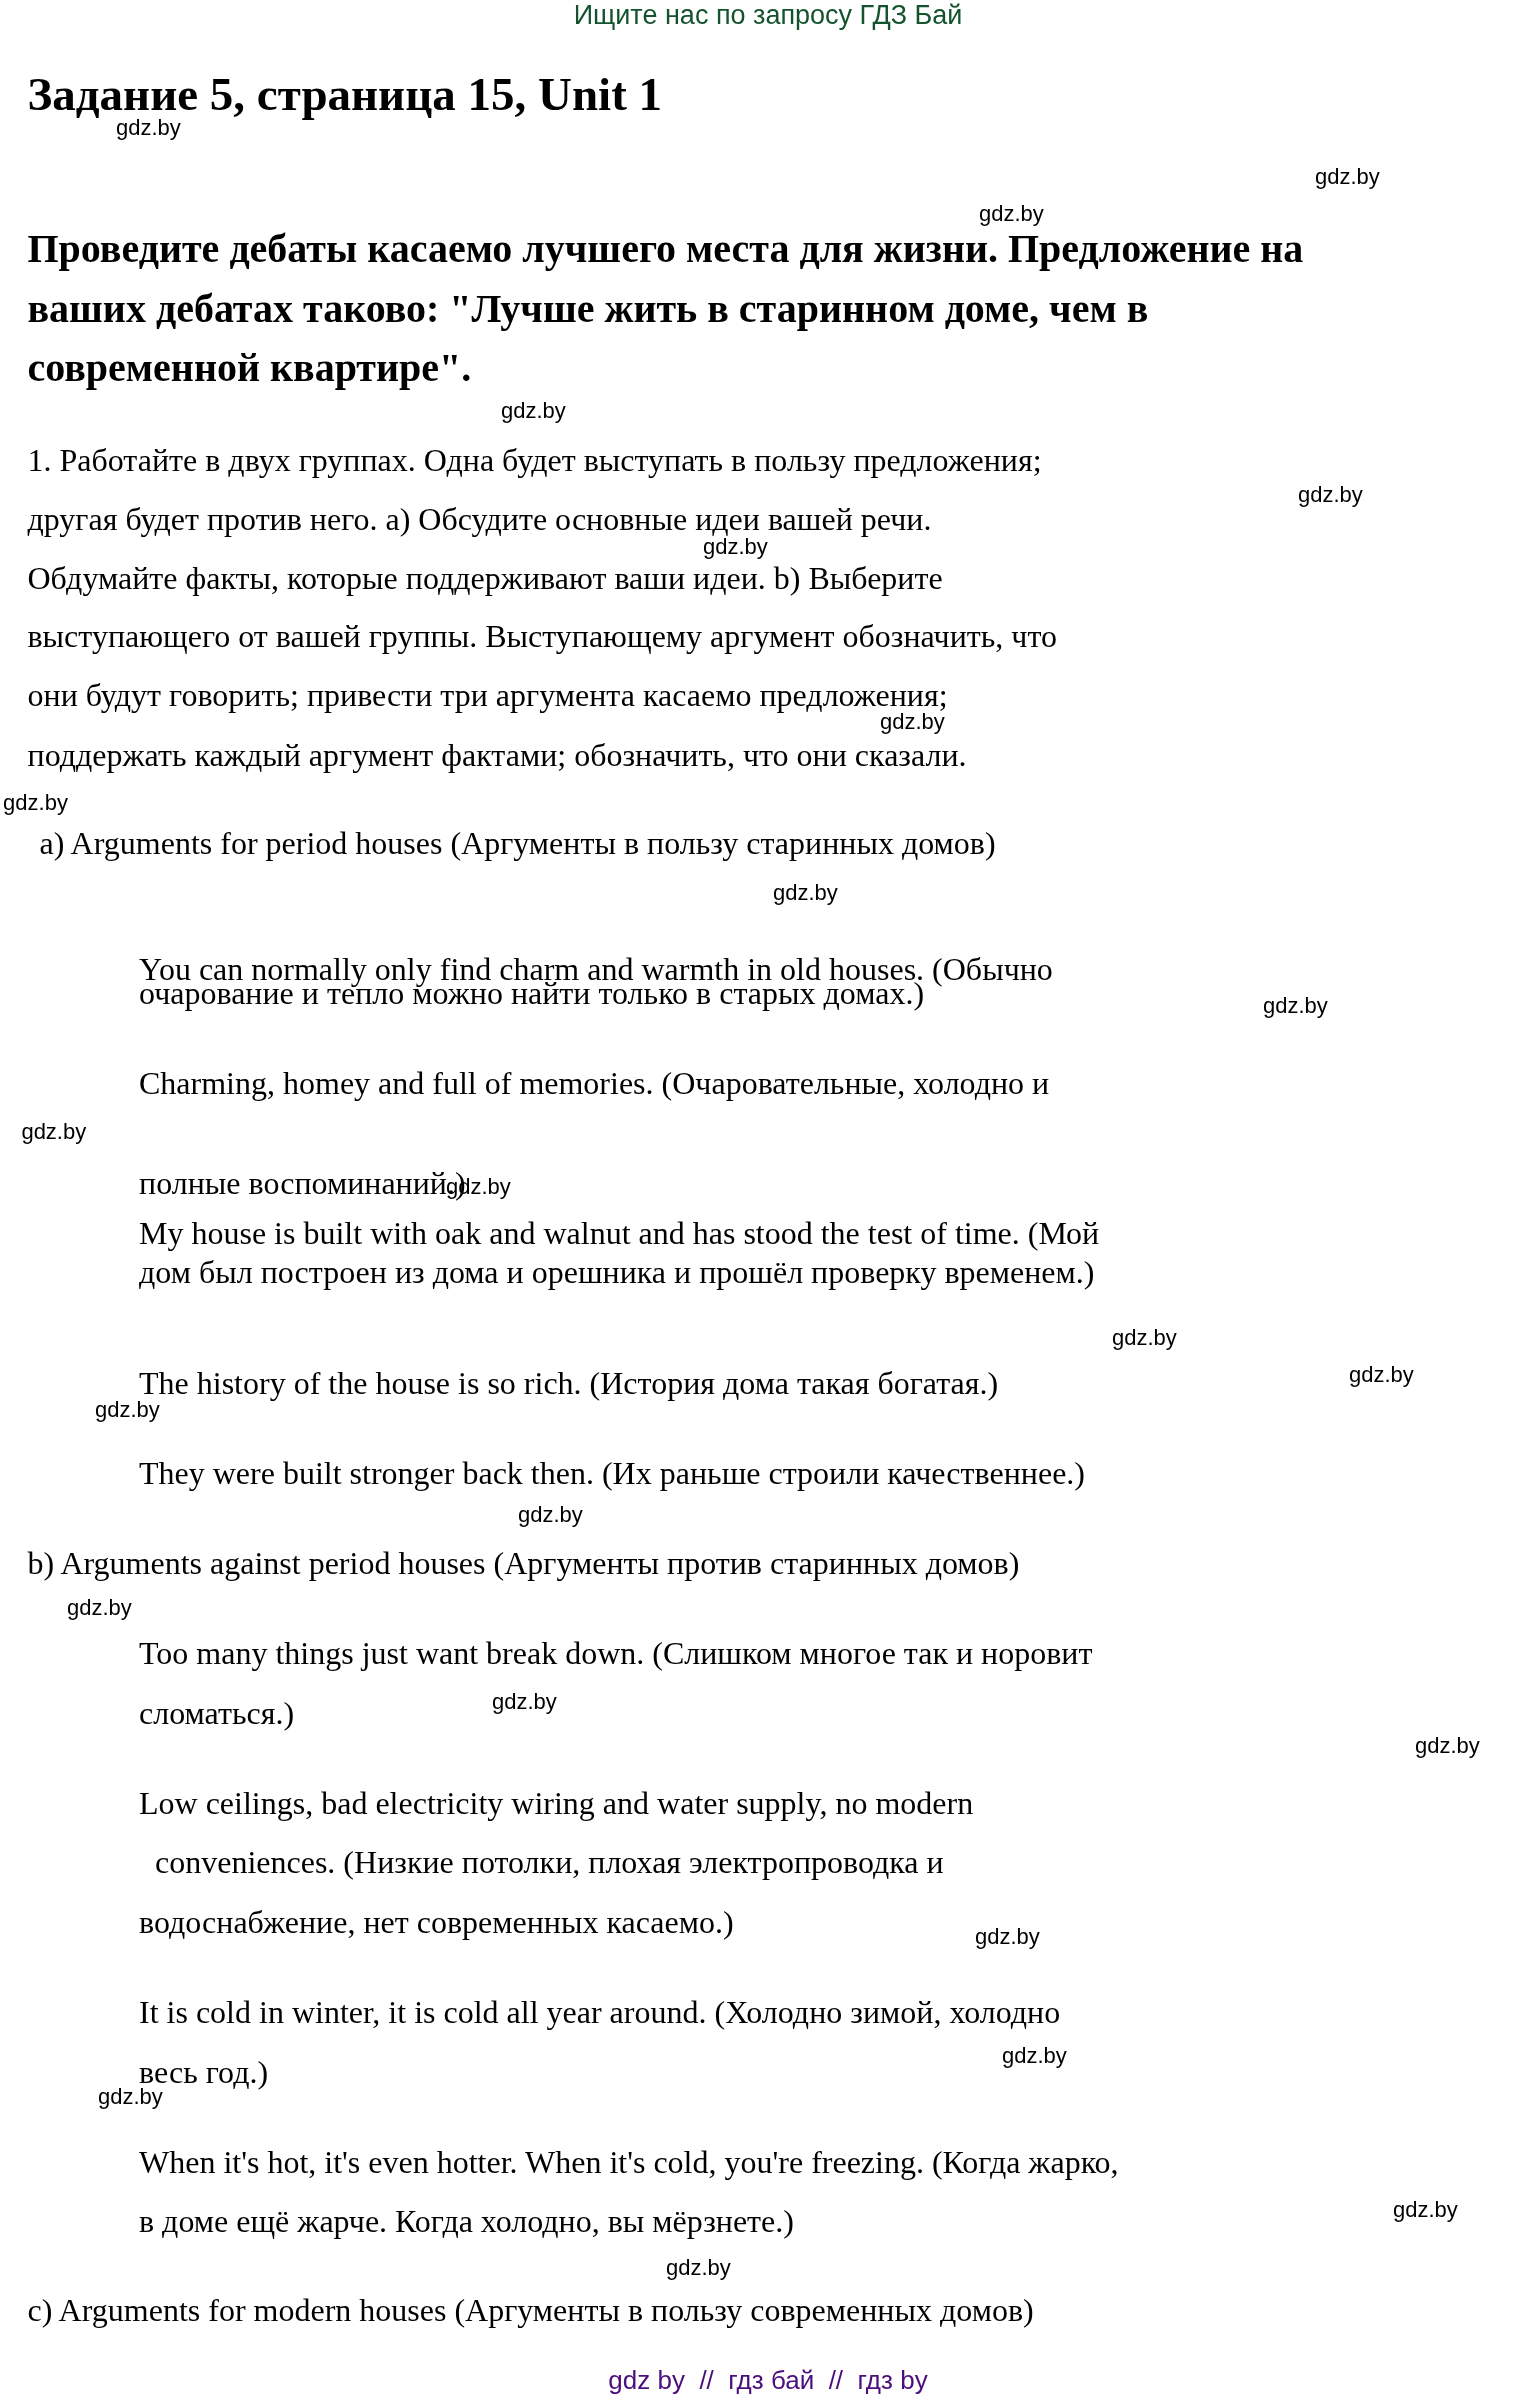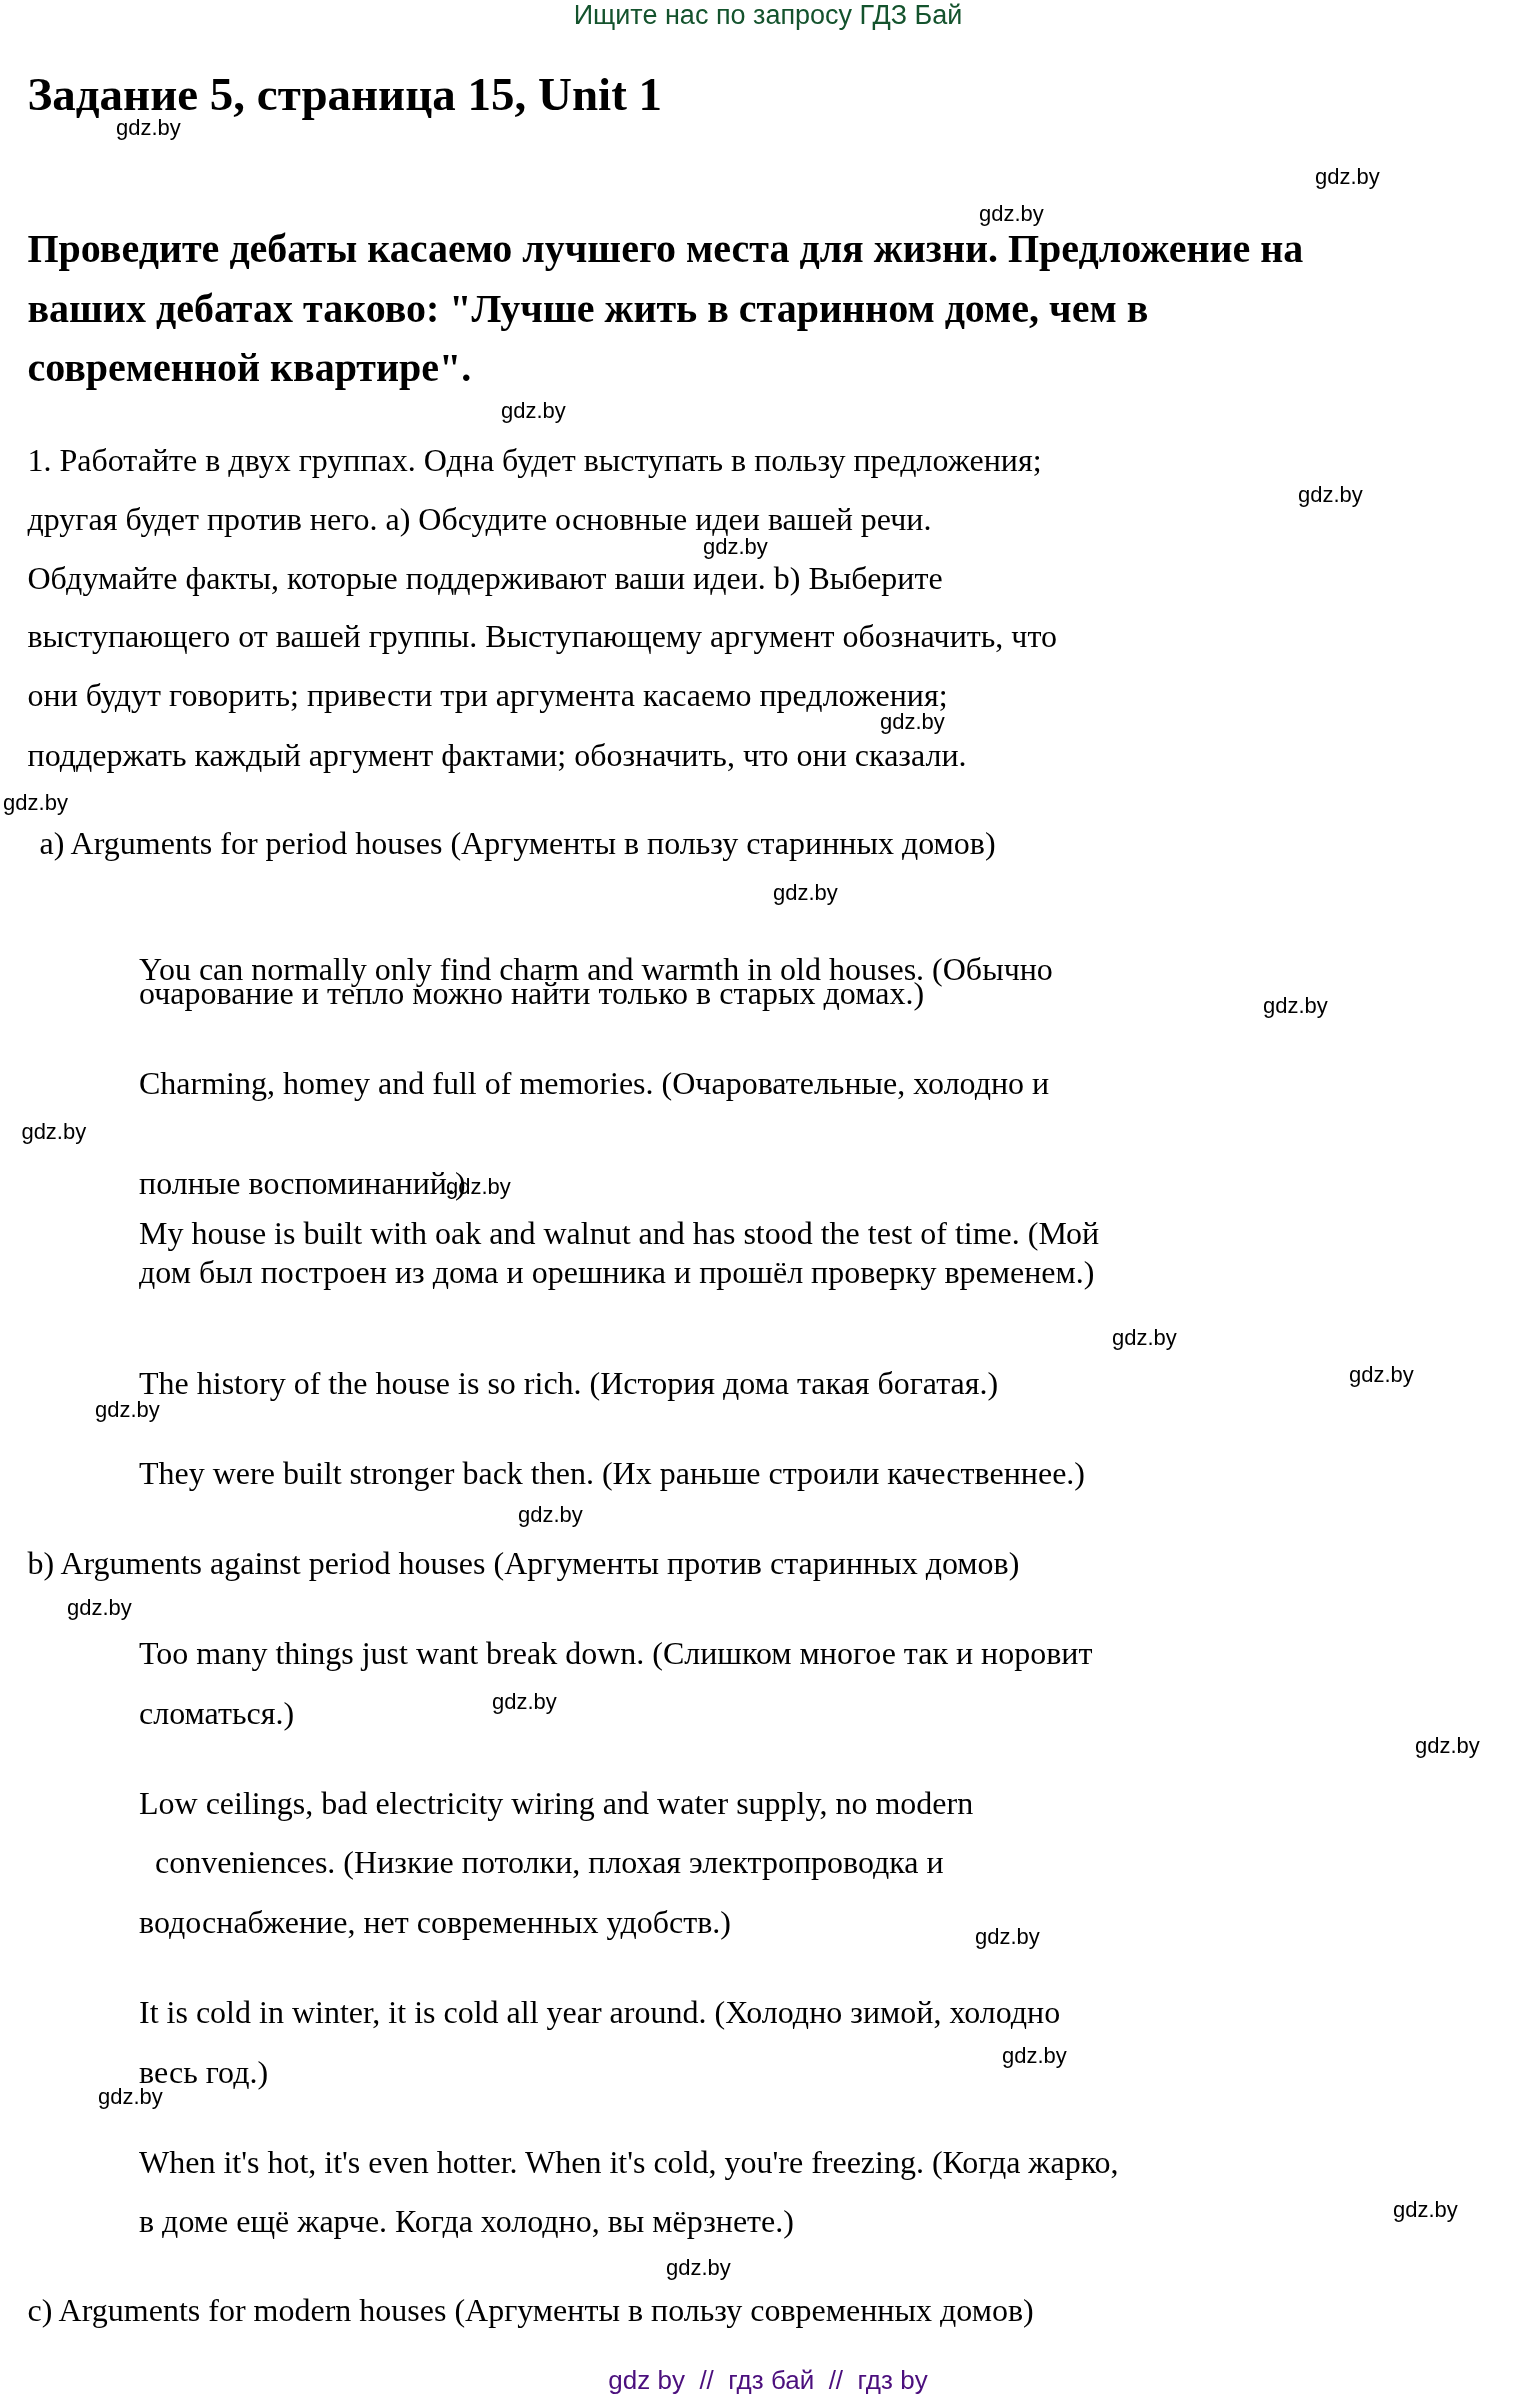--- a/index.html
+++ b/index.html
@@ -42,21 +42,21 @@
 <div class="line l1" style="top:1210px;">My house is built with oak and walnut and has stood the test of time. (Мой</div>
 <div class="line l1" style="top:1215px;margin-top:34px;">дом был построен из дома и орешника и прошёл проверку временем.)</div>
 <div class="line l1" style="top:1360px;">The history of the house is so rich. (История дома такая богатая.)</div>
 <div class="line l1" style="top:1450px;">They were built stronger back then. (Их раньше строили качественнее.)</div>
 
 <div class="line l0" style="top:1540px;">b) Arguments against period houses (Аргументы против старинных домов)</div>
 <div class="line l1" style="top:1630px;">Too many things just want break down. (Слишком многое так и норовит</div>
 <div class="line l1" style="top:1690px;">сломаться.)</div>
 <div class="line l1" style="top:1780px;">Low ceilings, bad electricity wiring and water supply, no modern</div>
 <div class="line l1" style="top:1839px;margin-left:16px;">conveniences. (Низкие потолки, плохая электропроводка и</div>
-<div class="line l1" style="top:1899px;">водоснабжение, нет современных удобств.)</div>
+<div class="line l1" style="top:1899px;">водоснабжение, нет современных касаемо.)</div>
 <div class="line l1" style="top:1989px;">It is cold in winter, it is cold all year around. (Холодно зимой, холодно</div>
 <div class="line l1" style="top:2049px;">весь год.)</div>
 <div class="line l1" style="top:2139px;">When it's hot, it's even hotter. When it's cold, you're freezing. (Когда жарко,</div>
 <div class="line l1" style="top:2198px;">в доме ещё жарче. Когда холодно, вы мёрзнете.)</div>
 
 <div class="line l0" style="top:2287px;">c) Arguments for modern houses (Аргументы в пользу современных домов)</div>
 
 <div class="wm" style="left:116px; top:116px;">gdz.by</div>
 <div class="wm" style="left:1315px; top:165px;">gdz.by</div>
 <div class="wm" style="left:979px; top:202px;">gdz.by</div>

